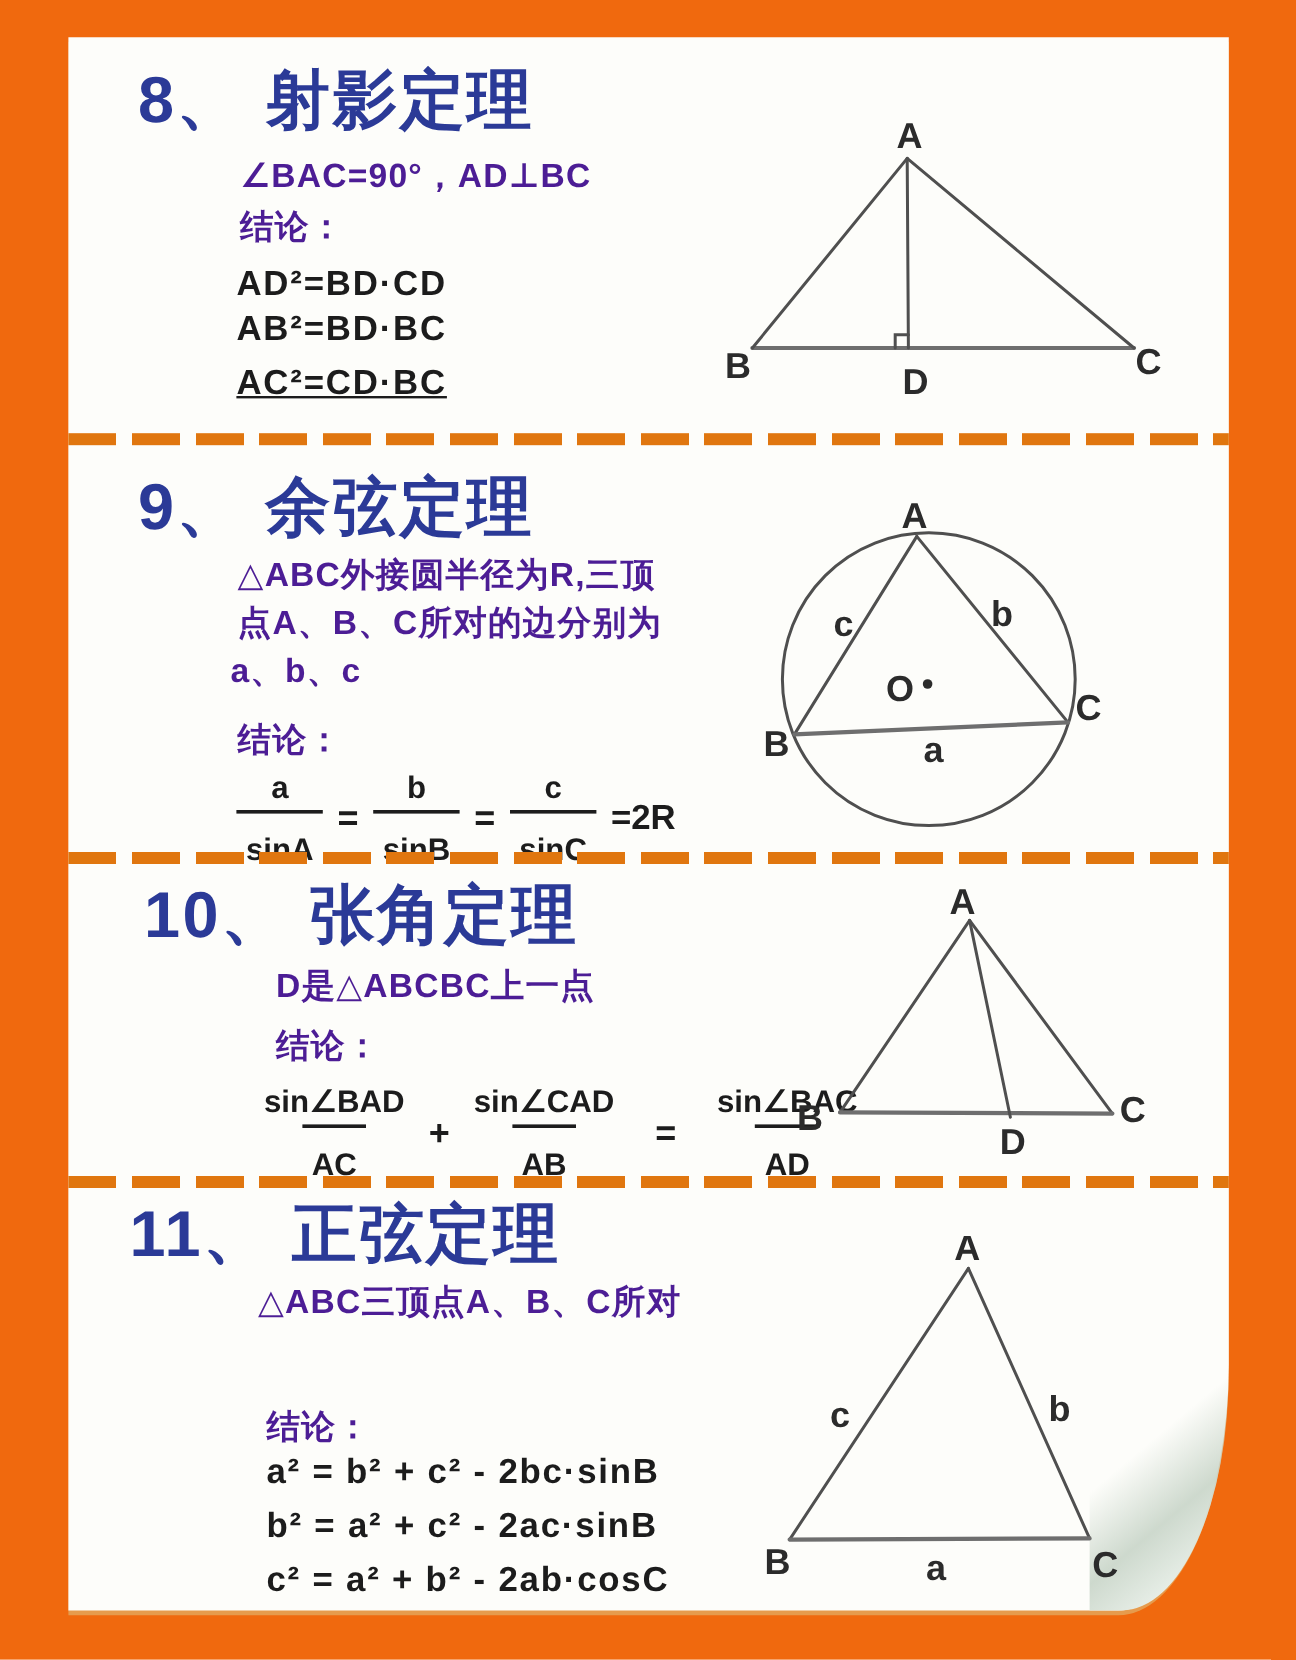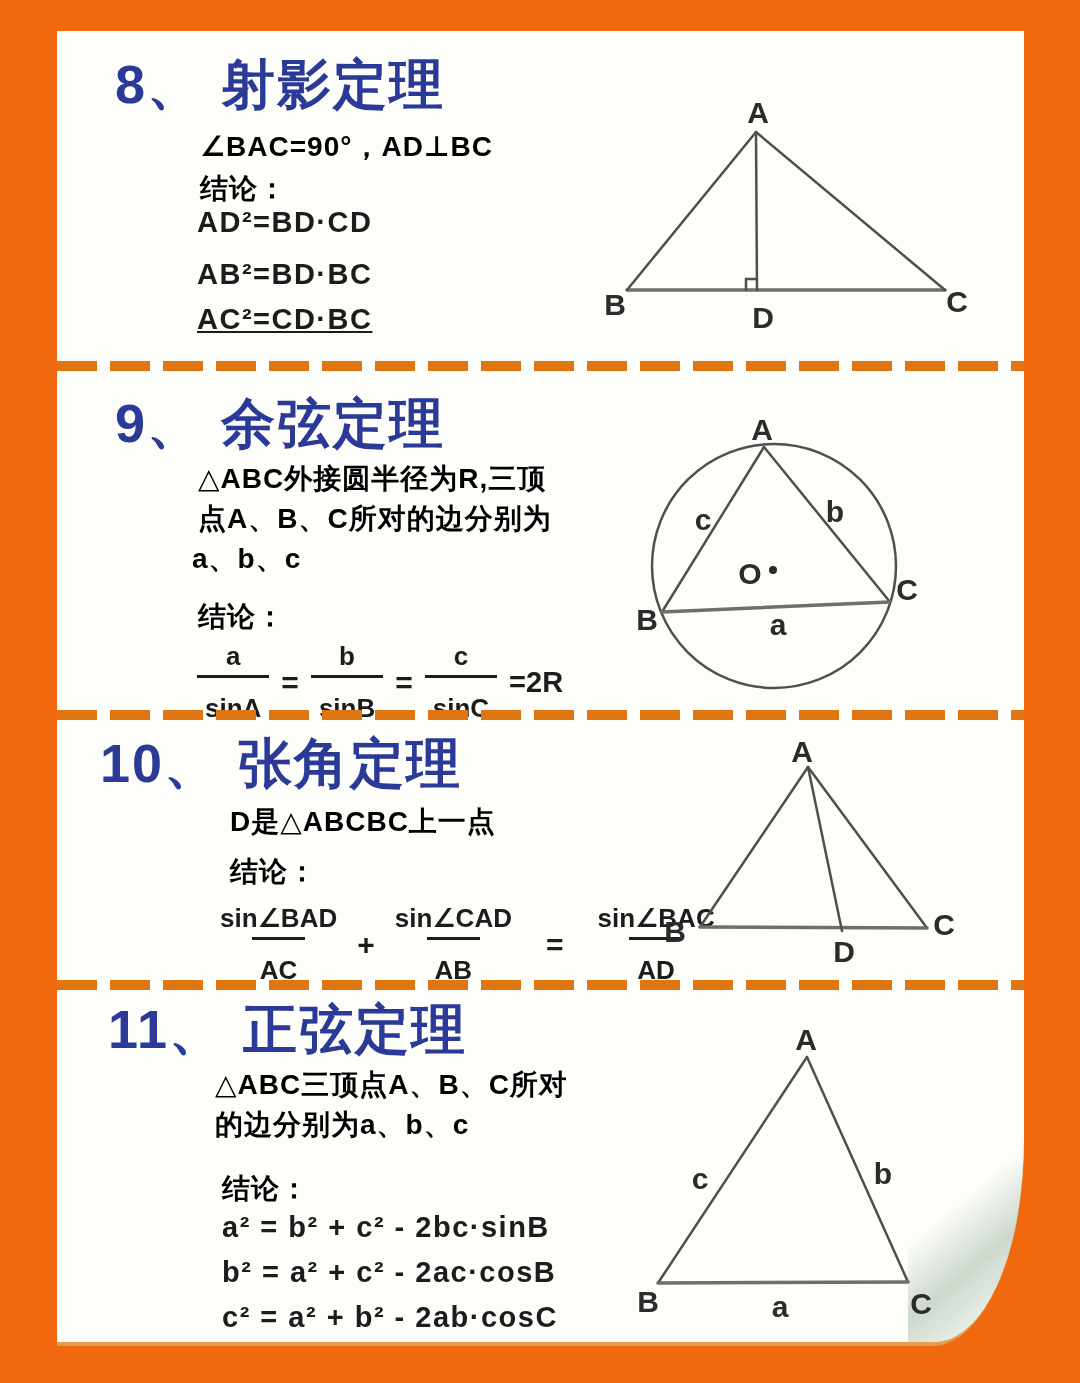--- a/index.html
+++ b/index.html
@@ -7,21 +7,21 @@
   .wrap{position:relative;width:1080px;height:1383px;background:#f0690e;overflow:hidden;}
   .paper{position:absolute;left:57px;top:31px;width:967px;height:1311px;background:#fdfdfa;
          border-bottom-right-radius:92px 205px;box-shadow:0 4px 0 rgba(222,196,130,.55);}
   .curl{position:absolute;left:908px;top:1143px;width:116px;height:199px;
         border-bottom-right-radius:92px 205px;
         background:linear-gradient(140deg,rgba(255,255,255,0) 34%,rgba(203,215,203,.95) 60%,rgba(231,238,231,1) 80%,rgba(247,249,247,1) 100%);}
   .sep{position:absolute;left:57px;width:967px;height:10px;
        background:repeating-linear-gradient(90deg,#e0760f 0,#e0760f 40px,transparent 40px,transparent 53px);}
   .heading{position:absolute;display:flex;align-items:flex-end;gap:18px;color:#2b3a97;
            font-size:54px;font-weight:900;letter-spacing:2px;line-height:1;}
-  .bodyline{position:absolute;font-size:28px;font-weight:700;color:#000000;letter-spacing:1px;white-space:nowrap;}
+  .bodyline{position:absolute;font-size:28px;font-weight:700;color:#4c1d95;letter-spacing:1px;white-space:nowrap;}
   .formula{position:absolute;font-size:29px;font-weight:700;color:#1c1c1c;letter-spacing:1.5px;white-space:nowrap;}
   .formula-row{position:absolute;display:flex;align-items:center;gap:12px;font-weight:700;color:#1c1c1c;}
   .frac{display:inline-flex;flex-direction:column;align-items:center;font-size:26px;}
   .frac .num{padding:0 8px 3px;}
   .frac .den{border-top:3px solid #1c1c1c;padding:15px 8px 0;}
   .op{font-size:30px;}
   .tail{font-size:29px;}
   .diagram{position:absolute;}
   .diagram line, .diagram circle.ring, .diagram polyline{stroke:#4f4f4f;stroke-width:2.5;fill:none;stroke-linecap:round;}
   .diagram line.base{stroke:#6e6e6e;stroke-width:3.5;}
@@ -33,21 +33,21 @@
 <div class="wrap">
   <div class="paper"></div>
   <div class="curl"></div>
 
   <div class="heading" style="left:115px;top:57px;">
     <span>8、</span>
     <span>射影定理</span>
   </div>
   <div class="bodyline" style="left:200px;top:128px;">∠BAC=90°，AD⊥BC</div>
   <div class="bodyline" style="left:200px;top:170px;">结论：</div>
-  <div class="formula" style="left:197px;top:206px;">AD²=BD·CD</div>
+  <div class="formula" style="left:197px;top:221px;">AD²=BD·CD</div>
   <div class="formula" style="left:197px;top:258px;">AB²=BD·BC</div>
   <div class="formula" style="left:197px;top:303px;text-decoration:underline;">AC²=CD·BC</div>
 
   <svg class="diagram" style="left:580px;top:85px;" width="430" height="250" viewBox="0 0 430 250">
     <line class="base" x1="47" y1="205" x2="365" y2="205"></line>
     <line x1="47" y1="205" x2="176" y2="47"></line>
     <line x1="176" y1="47" x2="365" y2="205"></line>
     <line x1="176" y1="47" x2="177" y2="205"></line>
     <polyline points="166,205 166,194 177,194"></polyline>
     <text x="178" y="38" text-anchor="middle">A</text>
@@ -95,21 +95,21 @@
     <text x="17" y="217" text-anchor="middle">B</text>
     <text x="277" y="187" text-anchor="middle">C</text>
     <text x="120" y="171" text-anchor="middle">O</text>
     <text x="73" y="117" text-anchor="middle">c</text>
     <text x="205" y="109" text-anchor="middle">b</text>
     <text x="148" y="222" text-anchor="middle">a</text>
   </svg>
 
   <div class="sep" style="top:710px;"></div>
 
-  <div class="heading" style="left:100px;top:736px;">
+  <div class="heading" style="left:120px;top:736px;">
     <span>10、</span>
     <span>张角定理</span>
   </div>
   <div class="bodyline" style="left:230px;top:803px;">D是△ABCBC上一点</div>
   <div class="bodyline" style="left:230px;top:853px;">结论：</div>
 
   <div class="formula-row" style="left:212px;top:903px;">
     <span class="frac">
       <span class="num">sin∠BAD</span>
       <span class="den">AC</span>
@@ -137,24 +137,23 @@
     <text x="189" y="227" text-anchor="middle">D</text>
   </svg>
 
   <div class="sep" style="top:980px;"></div>
 
   <div class="heading" style="left:108px;top:1002px;">
     <span>11、</span>
     <span>正弦定理</span>
   </div>
   <div class="bodyline" style="left:215px;top:1066px;">△ABC三顶点A、B、C所对</div>
-  <div class="bodyline" style="left:215px;top:1106px;">的边分别为a、b、c</div>
   <div class="bodyline" style="left:222px;top:1170px;">结论：</div>
   <div class="formula" style="left:222px;top:1211px;">a² = b² + c² - 2bc·sinB</div>
-  <div class="formula" style="left:222px;top:1256px;">b² = a² + c² - 2ac·cosB</div>
+  <div class="formula" style="left:222px;top:1256px;">b² = a² + c² - 2ac·sinB</div>
   <div class="formula" style="left:222px;top:1301px;">c² = a² + b² - 2ab·cosC</div>
 
   <svg class="diagram" style="left:610px;top:1030px;" width="350" height="300" viewBox="0 0 350 300">
     <line x1="48" y1="253" x2="197" y2="27"></line>
     <line x1="197" y1="27" x2="298" y2="252"></line>
     <line class="base" x1="48" y1="253" x2="298" y2="252"></line>
     <text x="196" y="20" text-anchor="middle">A</text>
     <text x="38" y="282" text-anchor="middle">B</text>
     <text x="311" y="284" text-anchor="middle">C</text>
     <text x="90" y="159" text-anchor="middle">c</text>

